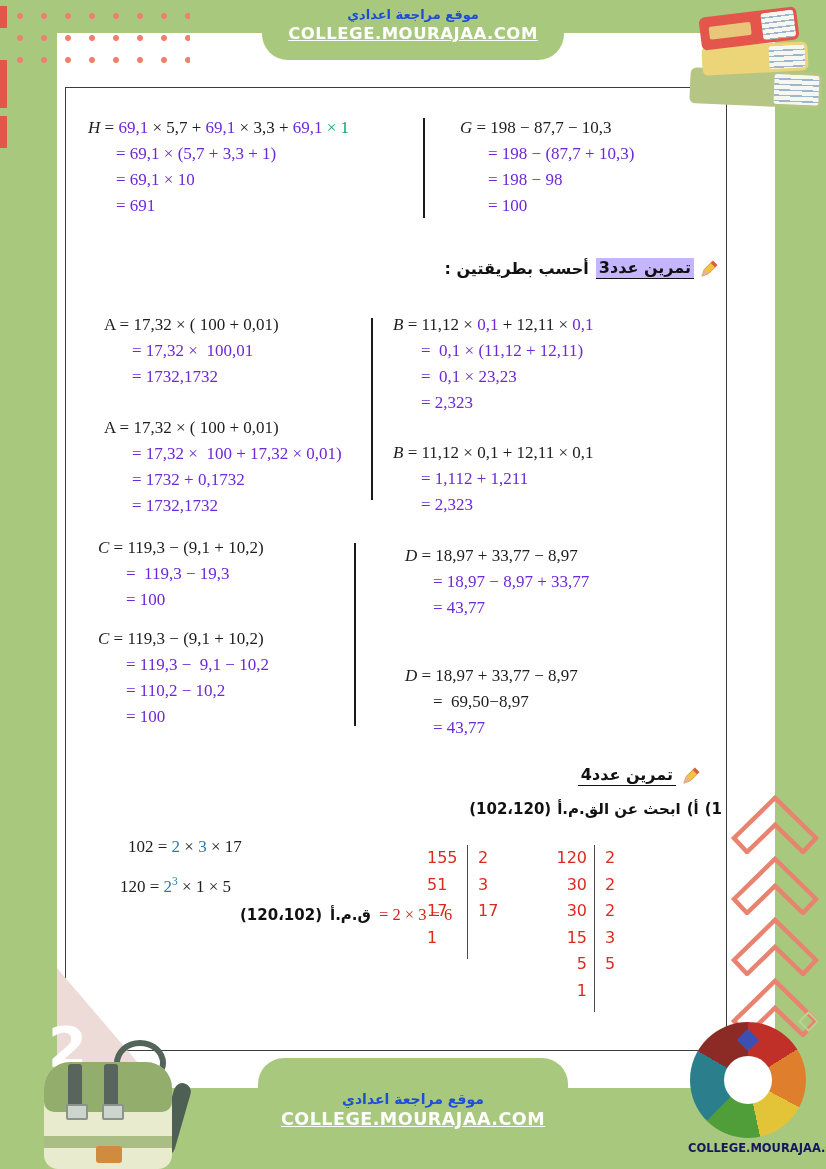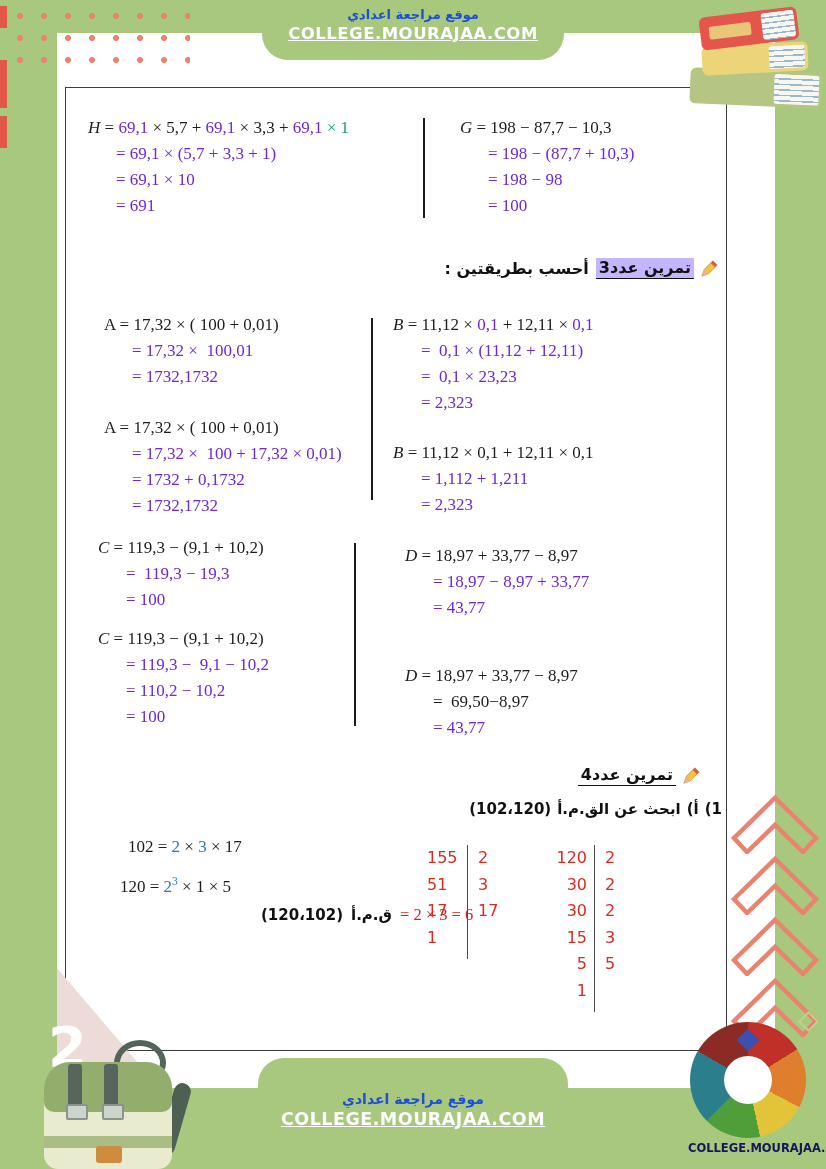--- a/index.html
+++ b/index.html
@@ -195,21 +195,21 @@
     <span dir="rtl">أ)</span>
     <span dir="rtl">1)</span>
   </div>
 
   <div class="fblock" style="left:128px;top:834px;">
       <div class="fline"><span class="seg-k">102 = </span><span class="seg-b">2</span><span class="seg-k"> × </span><span class="seg-b">3</span><span class="seg-k"> × 17</span></div>
     </div>
   <div class="fblock" style="left:120px;top:868px;">
       <div class="fline"><span class="seg-k">120 = </span><span class="seg-b">2</span><span class="seg-bs">3</span><span class="seg-k"> × 1 × 5</span></div>
     </div>
-  <div class="gcd-line" style="left:261px;top:905px;">
+  <div class="gcd-line" style="left:240px;top:905px;">
     <span class="gcd-bold">(120،102)</span>
     <span class="gcd-bold" dir="rtl">ق.م.أ</span>
     <span class="gcd-red">= 2 × 3 = 6</span>
   </div>
 
   <div class="ptable" style="left:427px;top:845px;">
       <div class="tcol tcol-l">
         <div class="trow">155</div>
         <div class="trow">51</div>
         <div class="trow">17</div>

